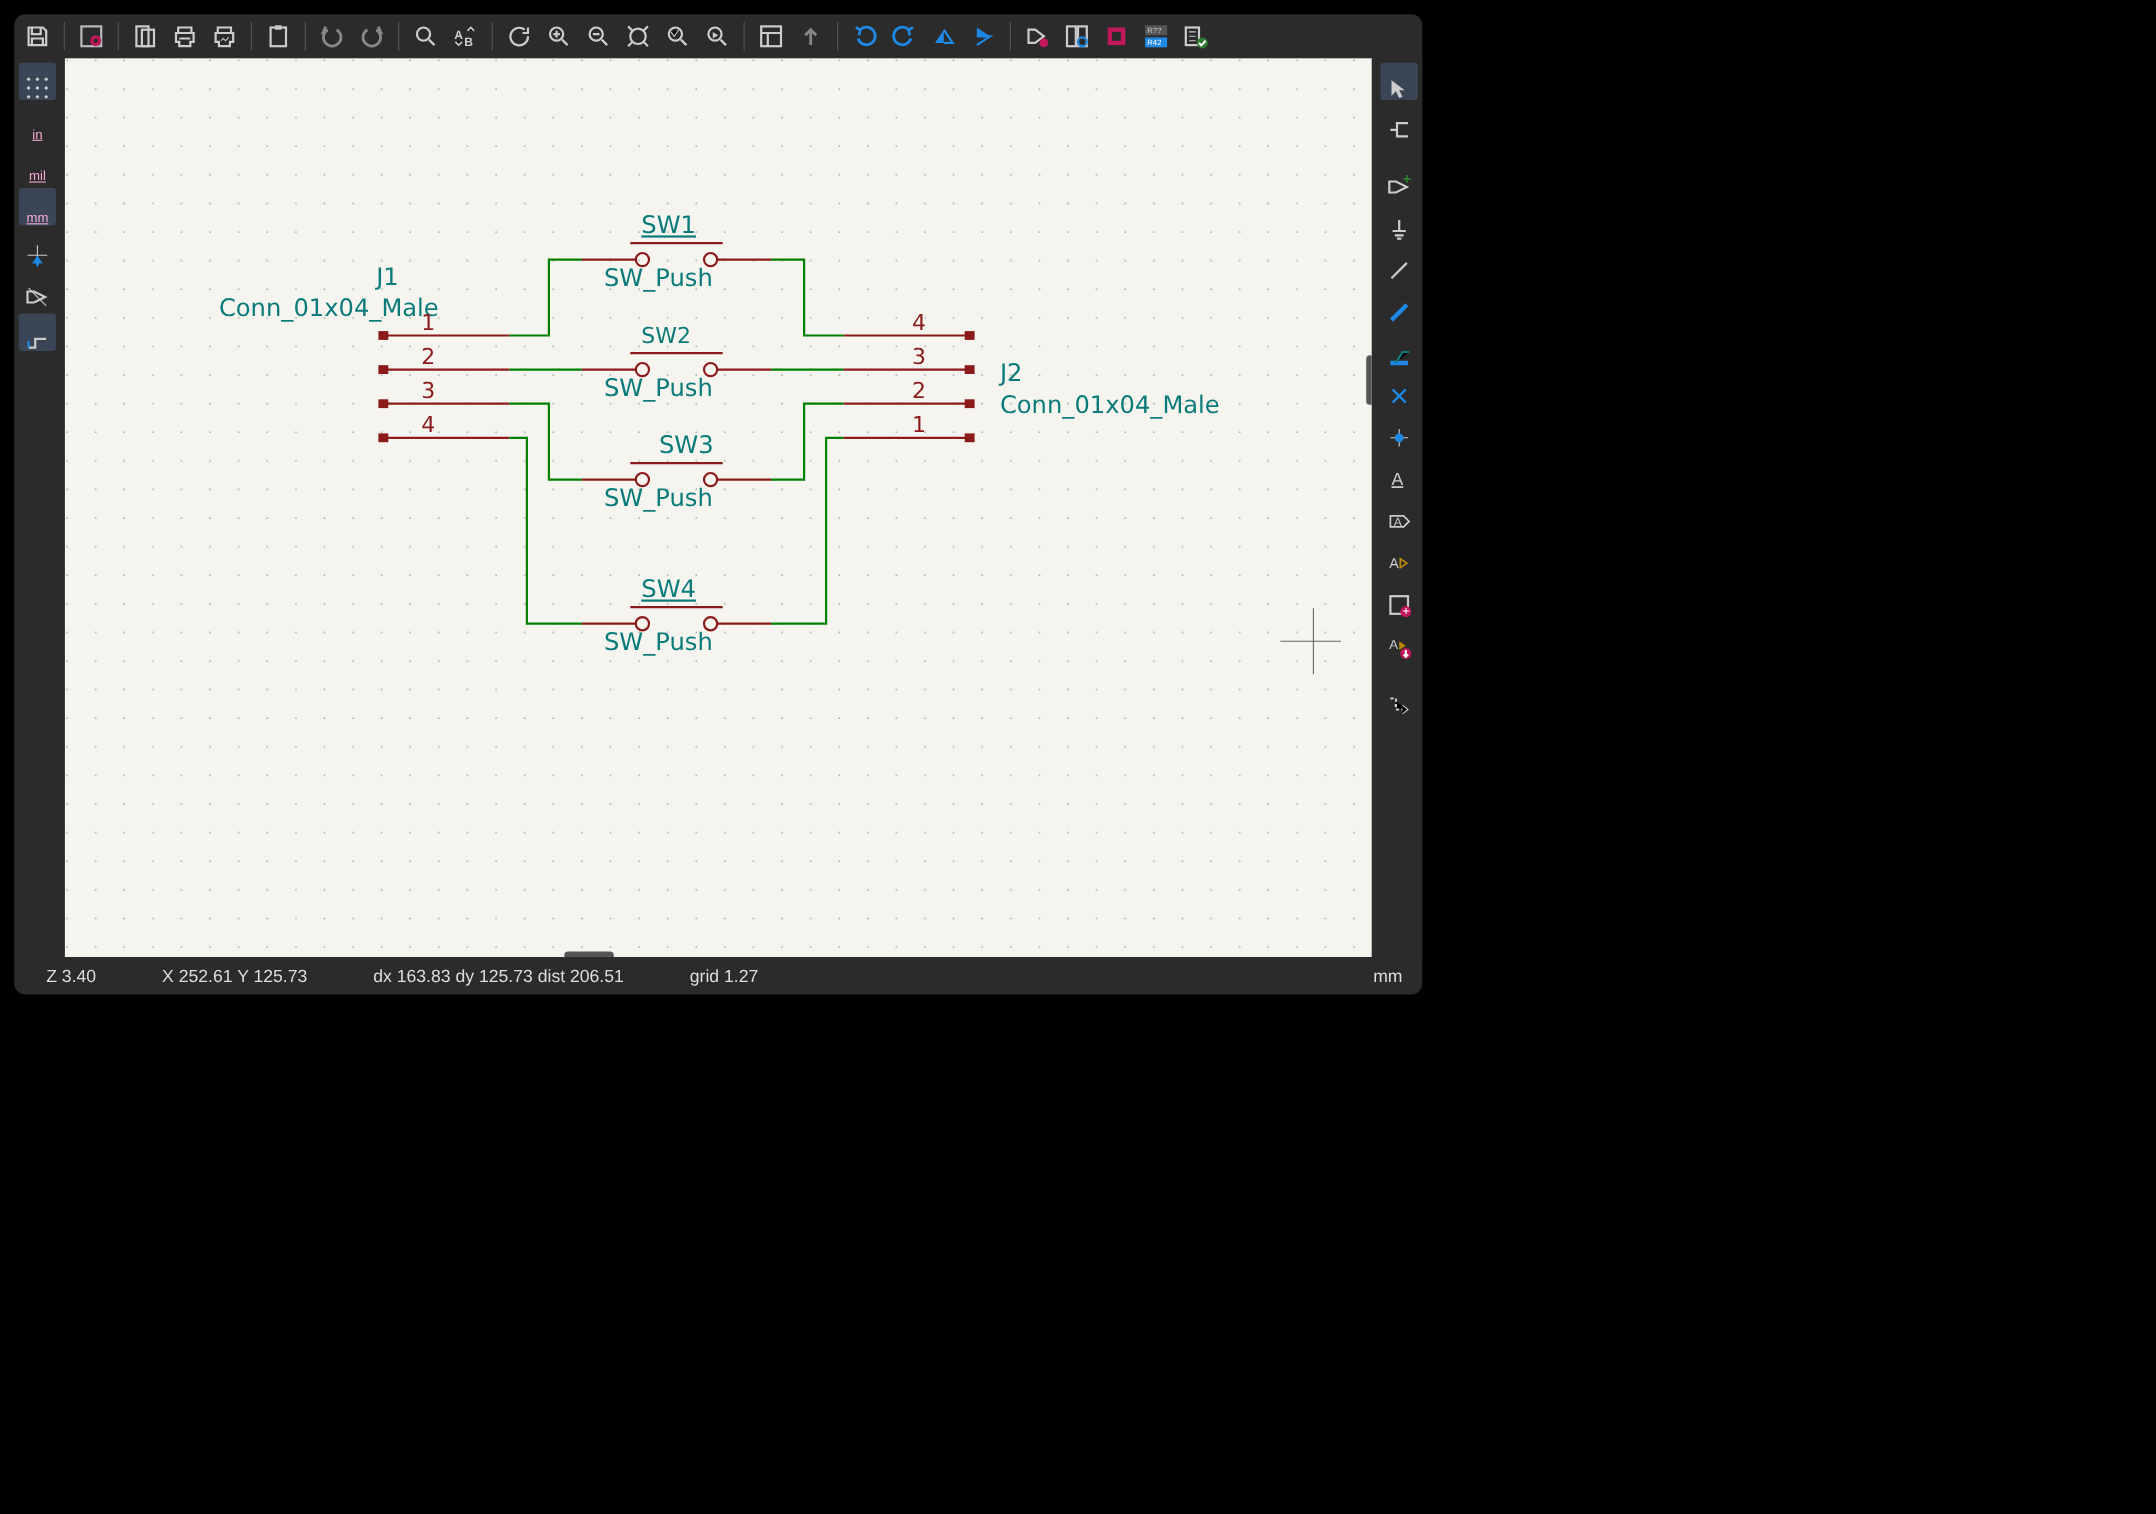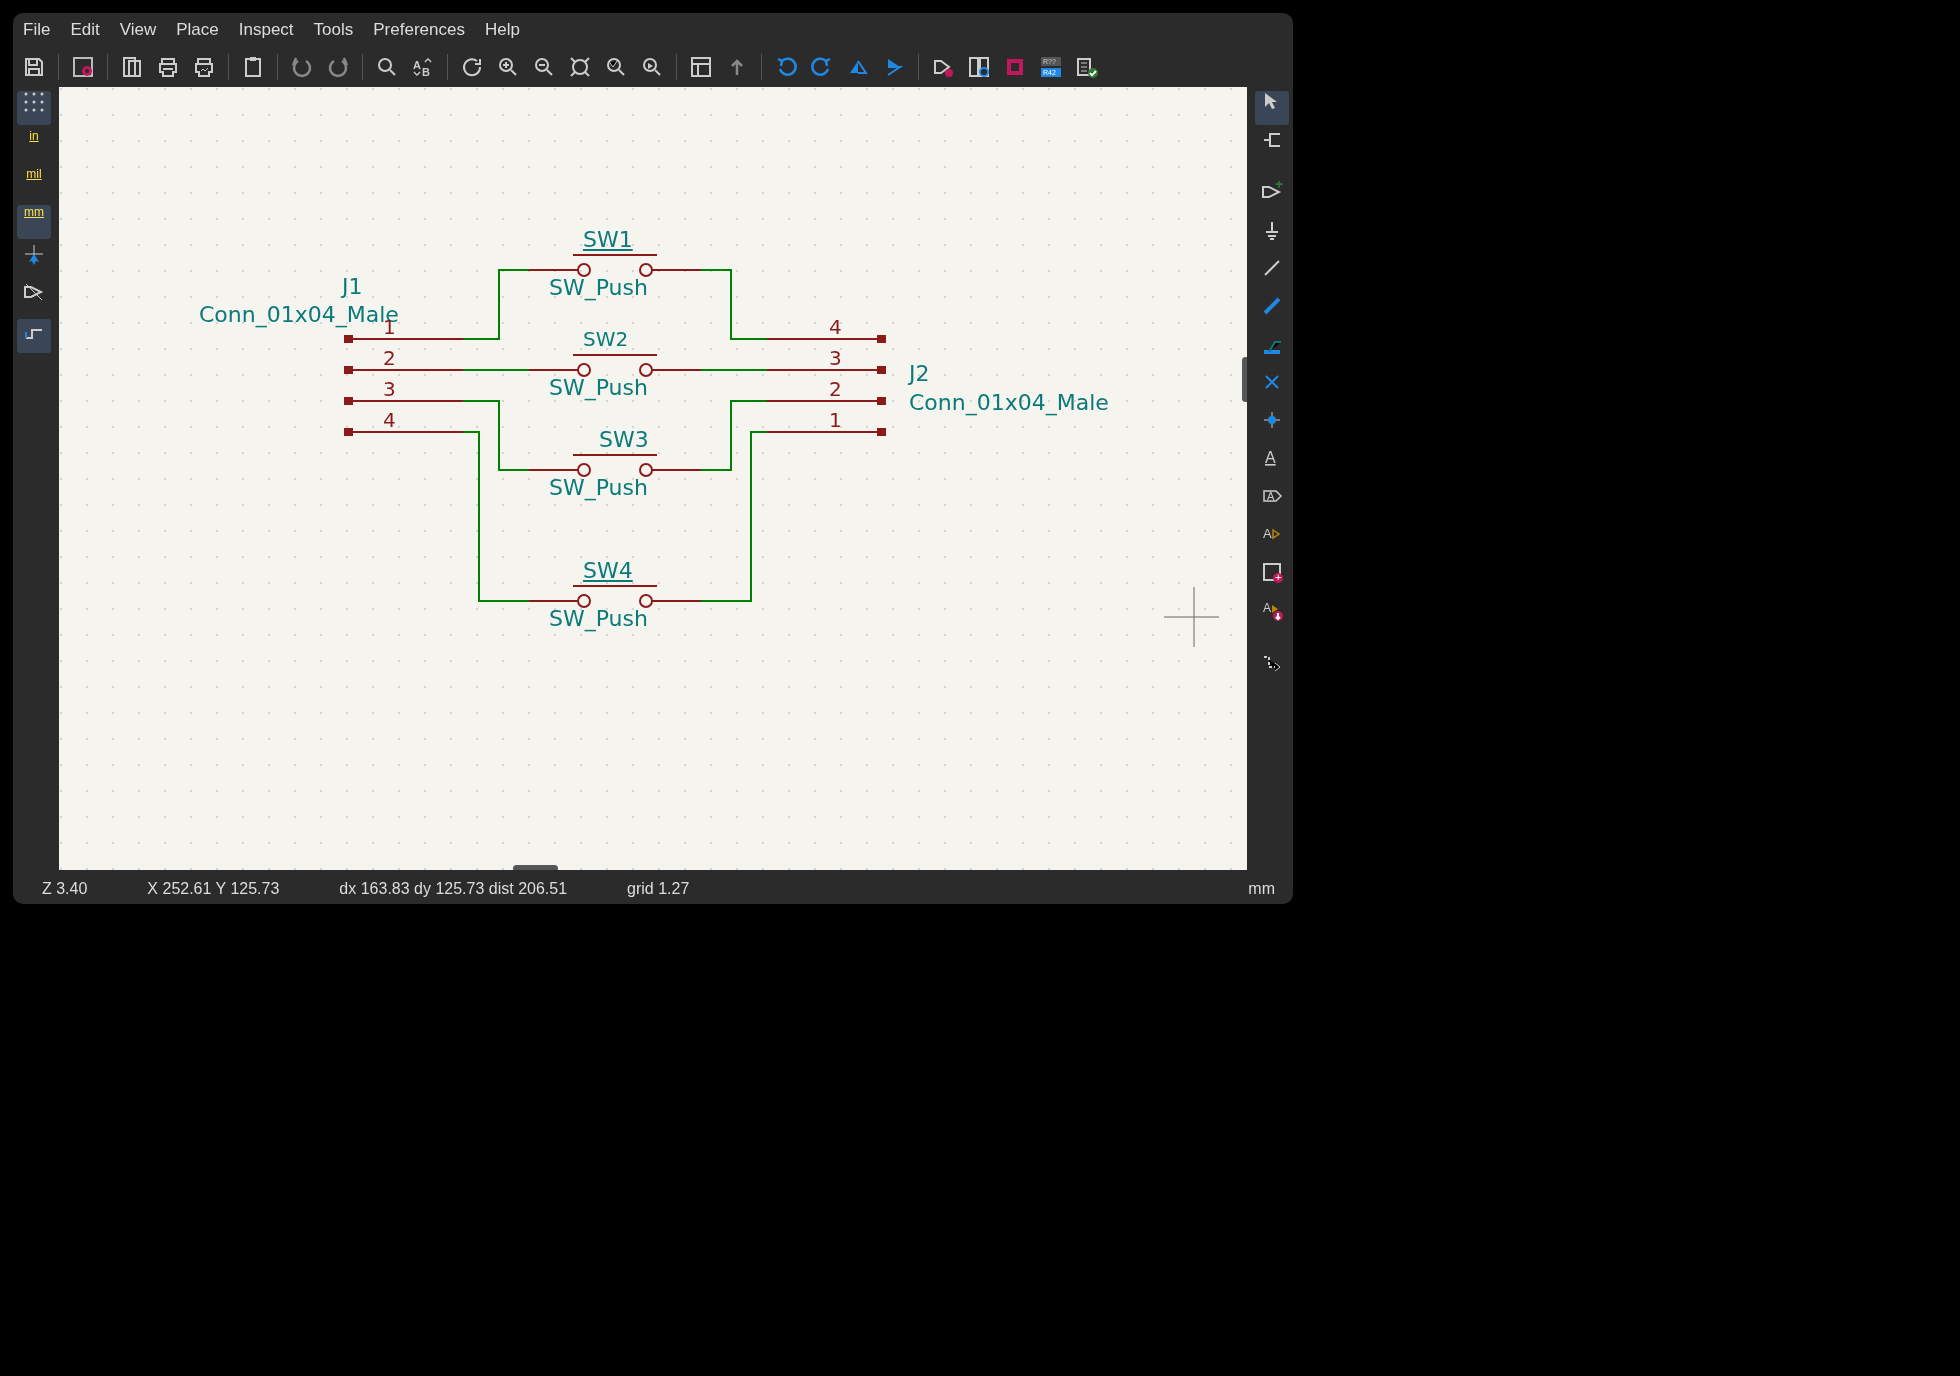--- a/index.html
+++ b/index.html
@@ -71,22 +71,22 @@
     width: 42px;
     background: #2b2b2b;
     display: flex;
     flex-direction: column;
     align-items: center;
     padding-top: 4px;
     gap: 4px;
   }
   .side-btn {
     width: 34px; height: 34px;
-    display: flex; align-items: flex-start; justify-content: center;
-    color: #fde047;
+    display: flex; align-items: flex-end; justify-content: center;
+    color: #f9a8d4;
     cursor: pointer;
     border-radius: 3px;
     font-size: 12px;
   }
   .side-btn.active { background: #3a4656; }
   .canvas-wrap {
     flex: 1;
     background: #2b2b2b;
     position: relative;
     padding: 0 4px 4px 4px;
@@ -121,30 +121,20 @@
   }
   .statusbar span { white-space: nowrap; }
   svg.ico { width: 24px; height: 24px; }
 </style>
 </head>
 <body>
 
 <div class="window">
 
 
-  <div class="menubar">
-    <span>File</span>
-    <span>Edit</span>
-    <span>View</span>
-    <span>Place</span>
-    <span>Inspect</span>
-    <span>Tools</span>
-    <span>Preferences</span>
-    <span>Help</span>
-  </div>
 
   <div class="toolbar">
     <div class="tb-btn">
         <svg class="ico" viewBox="0 0 24 24">
           <path fill="none" stroke="#ccc" stroke-width="2" d="M4 4h13l3 3v13H4z M7 4v6h8V4 M7 20v-6h10v6"></path>
         </svg>
       </div>
     <div class="tb-sep"></div>
     <div class="tb-btn">
         <svg class="ico" viewBox="0 0 24 24">

